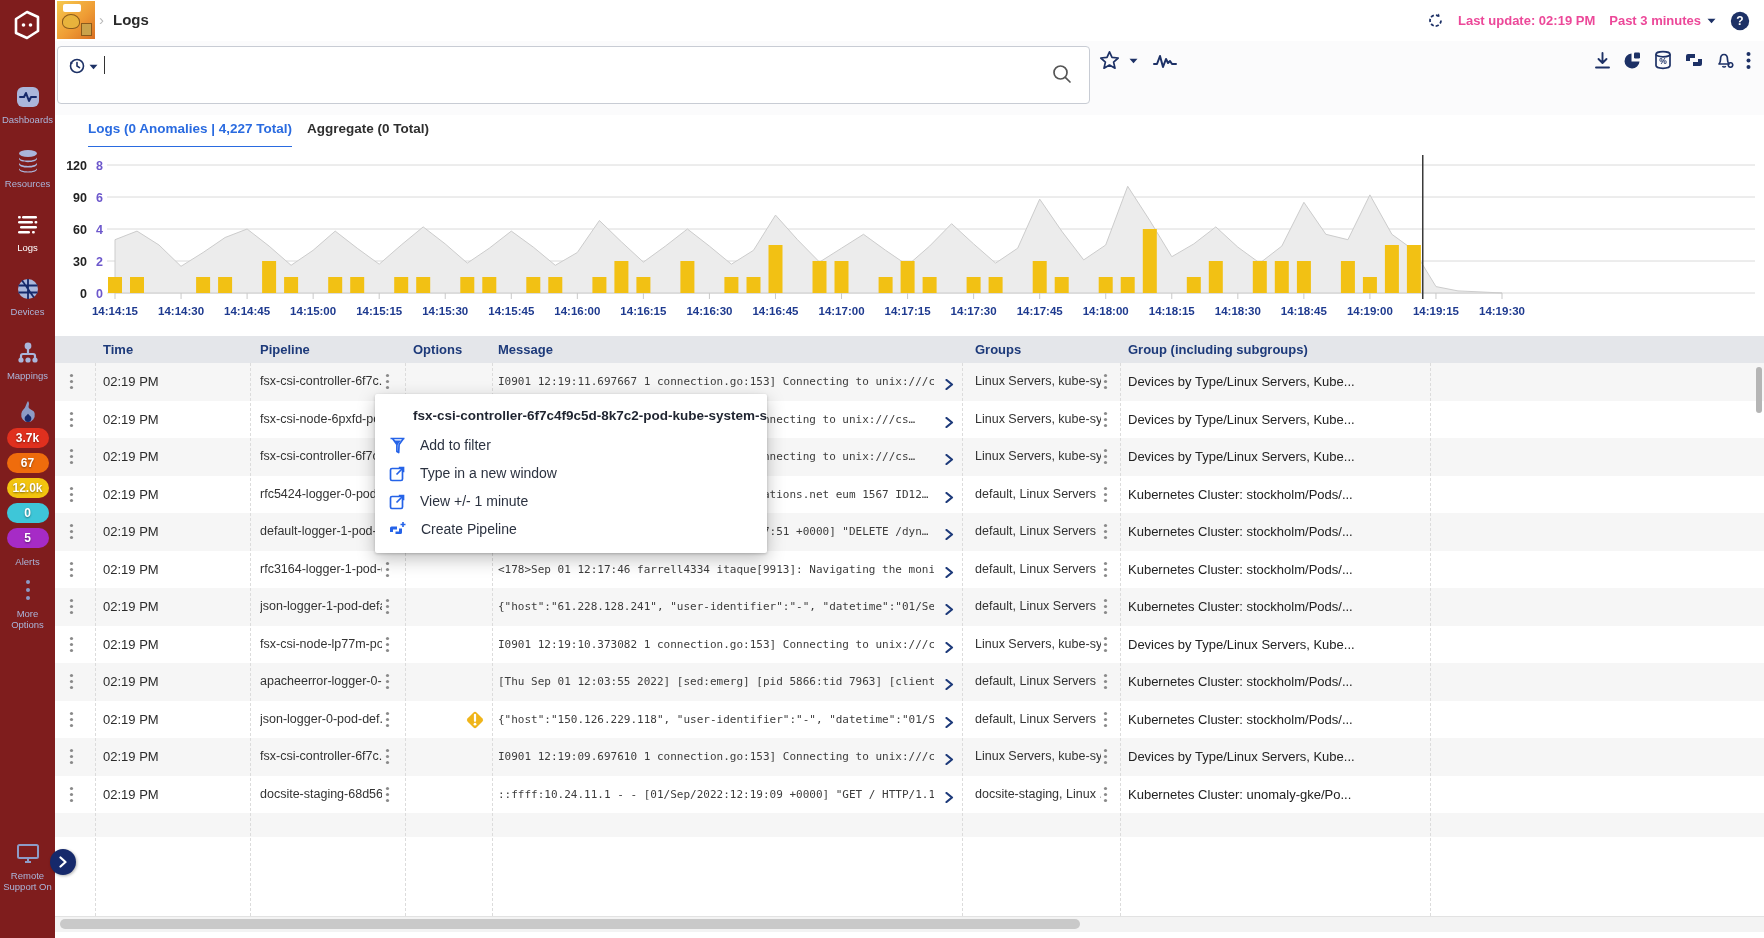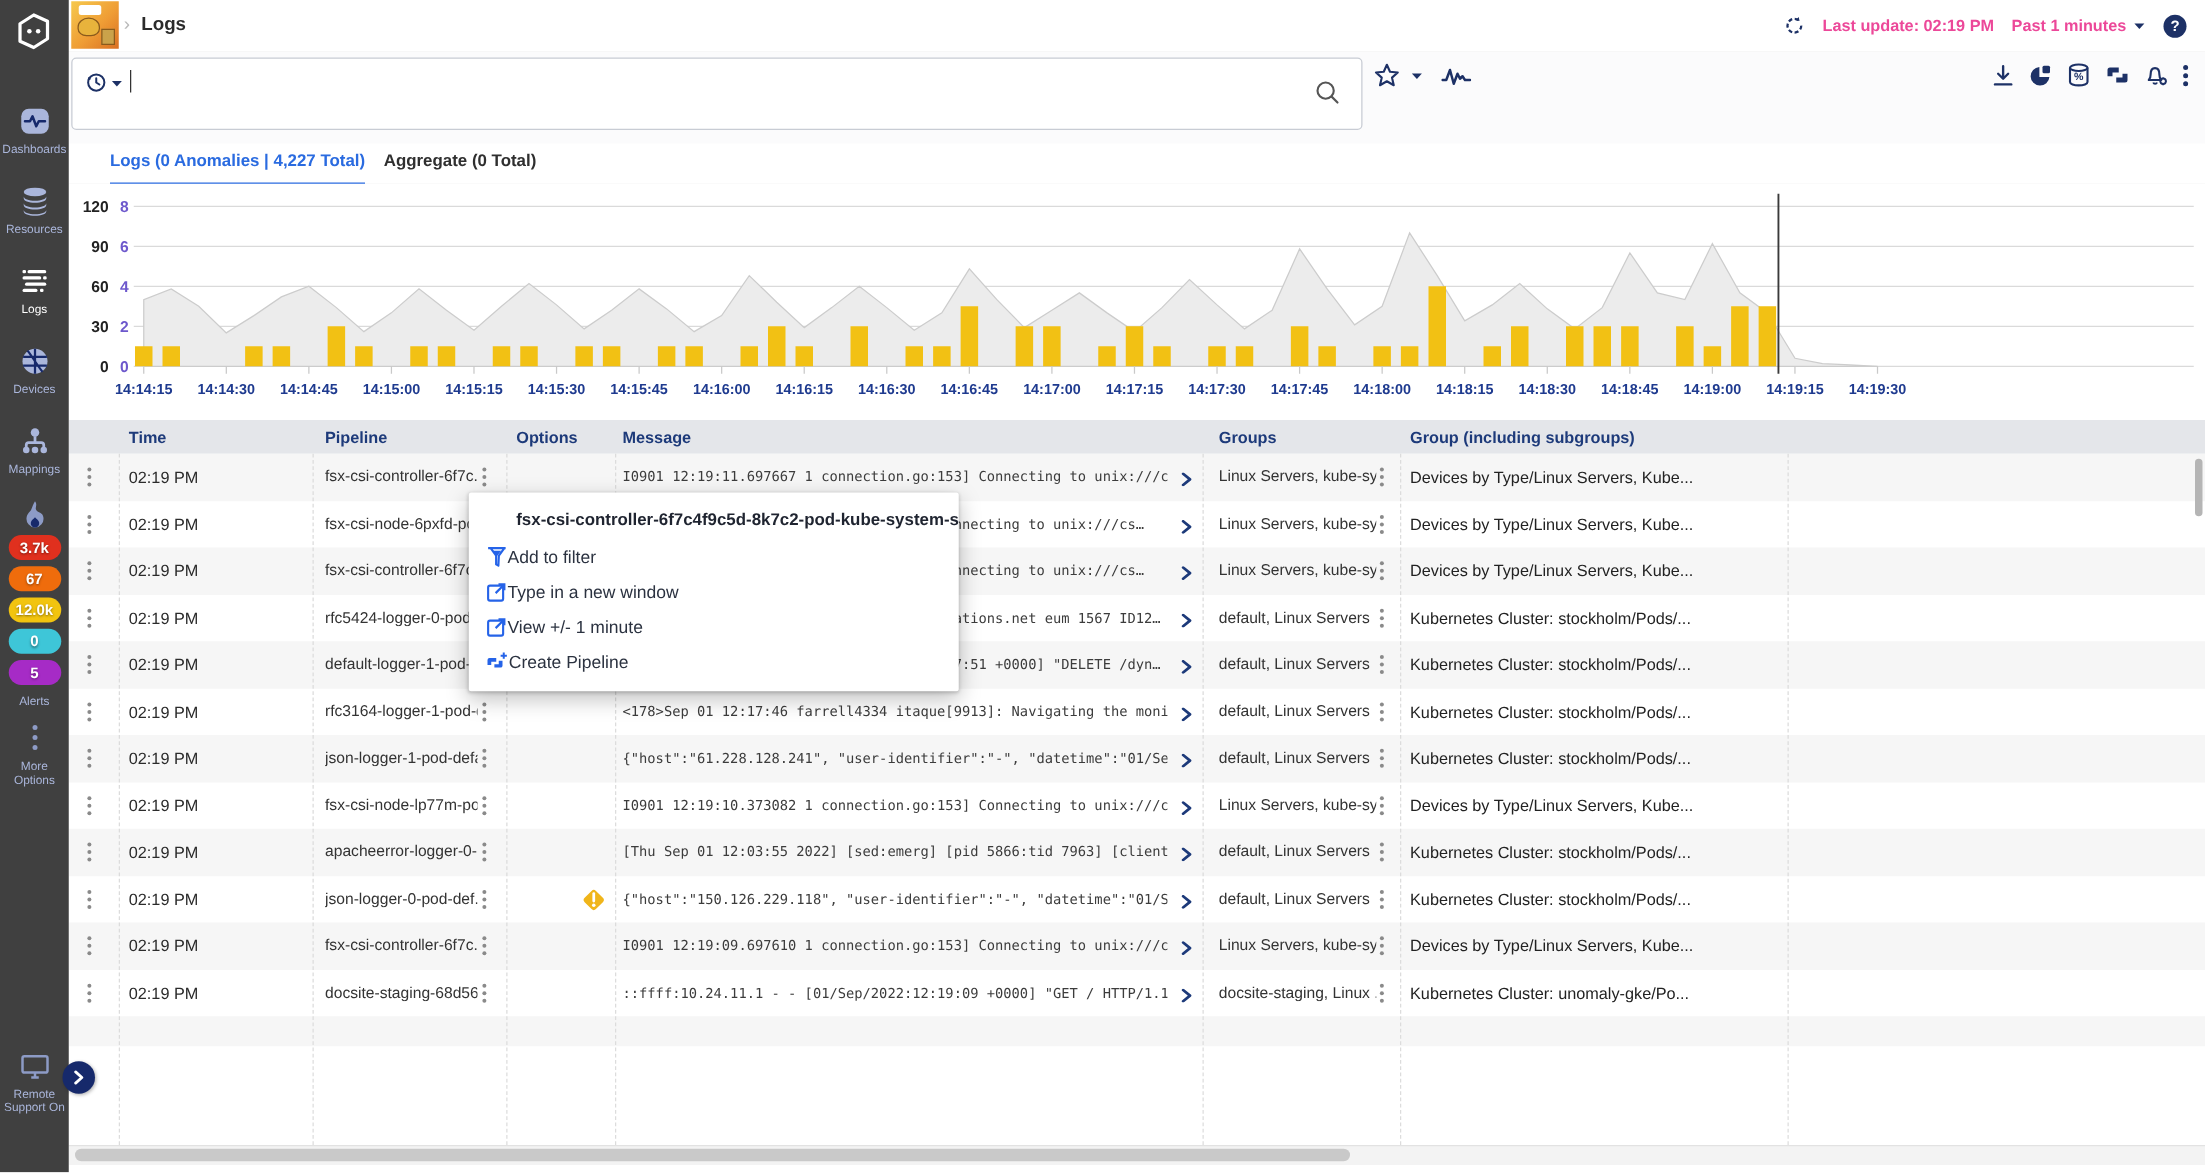--- a/index.html
+++ b/index.html
@@ -1,19 +1,19 @@
 <!DOCTYPE html>
 <html><head>
 <meta charset="utf-8">
 <style>
   html,body{margin:0;padding:0;background:#fff;}
   .page{position:relative;width:1764px;height:938px;overflow:hidden;font-family:"Liberation Sans",sans-serif;background:#fff;}
 
   
-  .sidebar{position:absolute;left:0;top:0;width:55px;height:938px;background:#404040;z-index:30;}
+  .sidebar{position:absolute;left:0;top:0;width:55px;height:938px;background:#7f1d1d;z-index:30;}
   .logo{position:absolute;left:10px;top:8px;width:34px;height:34px;}
   .nav-item{position:absolute;width:55px;text-align:center;color:#aab6db;cursor:pointer;}
   .nav-item .ic{display:block;margin:0 auto;}
   .nav-item .lbl{display:block;font-size:9.5px;margin-top:4px;line-height:11px;}
   .nav-item.active{color:#fff;}
   .badges{position:absolute;top:428px;left:0;width:55px;text-align:center;}
   .badge{width:42px;margin:0 auto 5px auto;height:20px;line-height:20px;border-radius:11px;color:#fff;
          font-size:12px;font-weight:bold;text-shadow:0 1px 2px rgba(0,0,0,.45);}
   .alerts-lbl{position:absolute;top:556px;width:55px;text-align:center;font-size:9.5px;color:#aab6db;}
   .expander{position:absolute;left:50px;top:849px;width:26px;height:26px;background:#16296b;border-radius:50%;
@@ -68,21 +68,21 @@
   .kebab.grpk{left:1048px;}
   .chev{position:absolute;left:889px;top:13px;cursor:pointer;}
   .sevicon{position:absolute;left:409px;top:8px;}
   .colsep{position:absolute;top:27px;bottom:0;width:0;border-left:1px dashed #dcdcdc;}
   .partial{position:absolute;left:0;top:477px;width:1709px;height:24px;background:#f6f6f6;}
 
   
   .ctxmenu{position:absolute;left:320px;top:394px;width:392px;background:#fff;border-radius:2px;
            box-shadow:0 1px 3px rgba(0,0,0,.2),0 6px 18px rgba(0,0,0,.25);z-index:20;padding:11px 0 10px 0;}
   .ctx-title{padding:3px 16px 8px 38px;font-size:13.5px;font-weight:bold;color:#1f2430;white-space:nowrap;overflow:hidden;}
-  .ctx-item{display:flex;align-items:center;height:28px;padding-left:14px;font-size:14px;color:#2b3240;cursor:pointer;}
+  .ctx-item{display:flex;align-items:center;gap:14px;height:28px;padding-left:14px;font-size:14px;color:#2b3240;cursor:pointer;}
 
   
   .hscroll{position:absolute;left:0;top:916px;width:1709px;height:15px;background:#f3f3f3;border-top:1px solid #e2e2e2;}
   .hthumb{position:absolute;left:5px;top:2px;width:1020px;height:10px;background:#c9c9c9;border-radius:5px;cursor:pointer;}
   .vthumb{position:absolute;right:2px;top:367px;width:6px;height:46px;background:#b5b5b5;border-radius:3px;cursor:pointer;}
 </style>
 </head>
 <body>
 
 <div class="page">
@@ -196,21 +196,21 @@
       <span class="page-title">Logs</span>
       <div class="topbar-right">
         <span class="tool">
           <svg width="17" height="17" viewBox="0 0 17 17">
               <path d="M14 8.5a5.5 5.5 0 1 1-2-4.2" fill="none" stroke="#1d3166" stroke-width="1.8" stroke-dasharray="3.2 2"></path>
               <path d="M12 1.5 L12.6 4.8 L9.4 4.2 Z" fill="#1d3166"></path>
             </svg>
         </span>
         <span class="lastupdate">Last update: 02:19 PM</span>
         <span class="timerange-wrap">
-          <span class="timerange">Past 1 minutes</span>
+          <span class="timerange">Past 3 minutes</span>
           <svg width="9" height="6" viewBox="0 0 9 6">
               <path d="M0.5 0.8 L4.5 5.2 L8.5 0.8 Z" fill="#1d3166"></path>
             </svg>
         </span>
         <span class="tool">
           <svg width="20" height="20" viewBox="0 0 20 20">
               <circle cx="10" cy="10" r="9.2" fill="#1d3166"></circle>
               <text x="10" y="14.2" text-anchor="middle" font-size="12" font-weight="bold" fill="#fff" font-family="Liberation Sans, sans-serif">?</text>
             </svg>
         </span>

